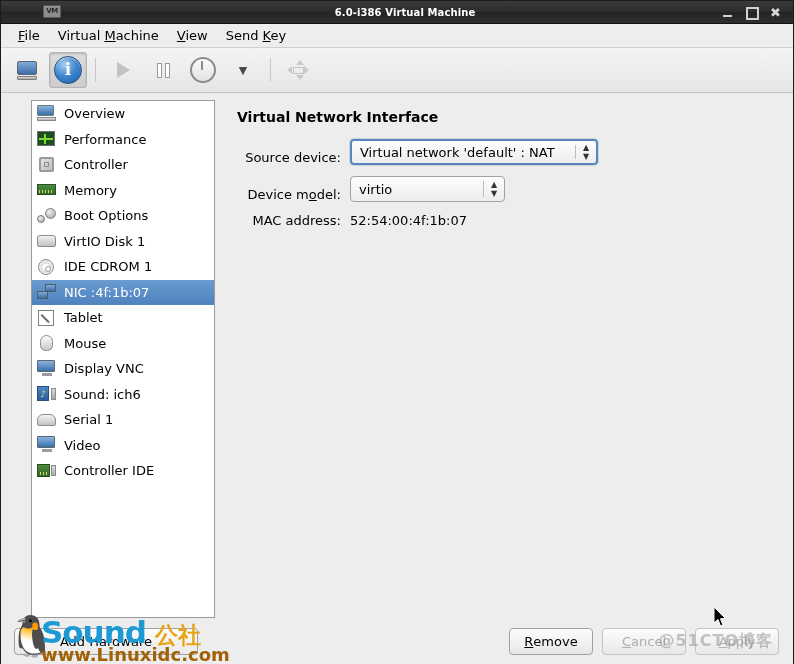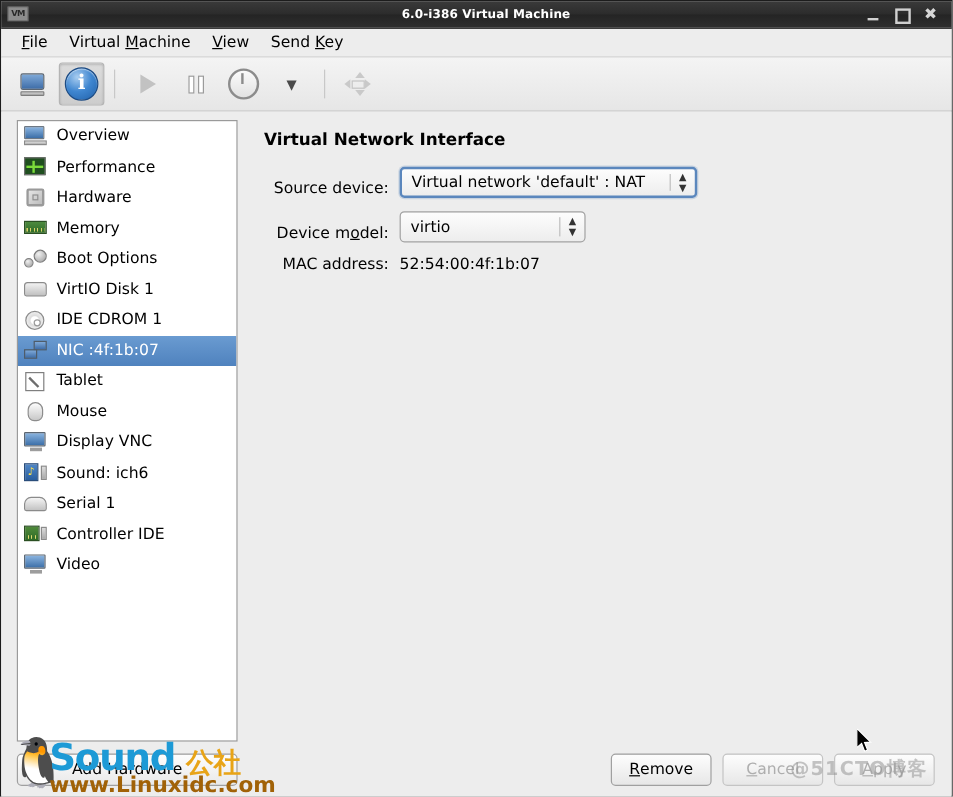--- a/index.html
+++ b/index.html
@@ -21,20 +21,21 @@
 
   
   .titlebar {
     position: relative;
     height: 22px;
     background: linear-gradient(to bottom, #3a3a3a 0%, #2c2c2c 48%, #242424 52%, #2f2f2f 100%);
     border-bottom: 1px solid #111;
     display: flex;
     align-items: center;
     color: #f2f2f2;
+    padding-left: 37px;
   }
   .title-icon {
     width: 16px; height: 14px;
     margin-left: 5px;
     position: relative;
     flex: 0 0 auto;
   }
   .title-icon .vm-glyph {
     display: block;
     width: 16px; height: 11px;
@@ -202,21 +203,21 @@
   .body-area {
     position: relative;
     height: 573px;
     background: #ededed;
     display: flex;
   }
 
   
   .sidebar-wrap {
     width: 184px;
-    margin: 7px 0 0 13px;
+    margin: 7px 0 0 30px;
     background: #ffffff;
     border: 1px solid #9a9a9a;
     box-sizing: border-box;
     height: 518px;
     overflow: hidden;
   }
   .hw-item {
     display: flex; align-items: center;
     height: 25.5px;
     padding-left: 5px;
@@ -563,21 +564,21 @@
         <div class="hw-ico">
             <div class="i-perf"></div>
           </div>
         <span>Performance</span>
       </div>
 
       <div class="hw-item">
         <div class="hw-ico">
             <div class="i-cpu"></div>
           </div>
-        <span>Hardware</span>
+        <span>Controller</span>
       </div>
 
       <div class="hw-item">
         <div class="hw-ico">
             <div class="i-mem"></div>
           </div>
         <span>Memory</span>
       </div>
 
       <div class="hw-item">
@@ -641,33 +642,33 @@
       </div>
 
       <div class="hw-item">
         <div class="hw-ico">
             <div class="i-serial"></div>
           </div>
         <span>Serial 1</span>
       </div>
 
       <div class="hw-item">
+        <div class="hw-ico i-display">
+            <div class="s"></div>
+            <div class="b"></div>
+          </div>
+        <span>Video</span>
+      </div>
+
+      <div class="hw-item">
         <div class="hw-ico i-ctrl">
             <div class="card"></div>
             <div class="pin"></div>
           </div>
         <span>Controller IDE</span>
-      </div>
-
-      <div class="hw-item">
-        <div class="hw-ico i-display">
-            <div class="s"></div>
-            <div class="b"></div>
-          </div>
-        <span>Video</span>
       </div>
     </div>
 
     <div class="addhw-btn">
       <span>Add Hardware</span>
     </div>
 
     <div class="main-pane">
       <div class="pane-title">Virtual Network Interface</div>
 

